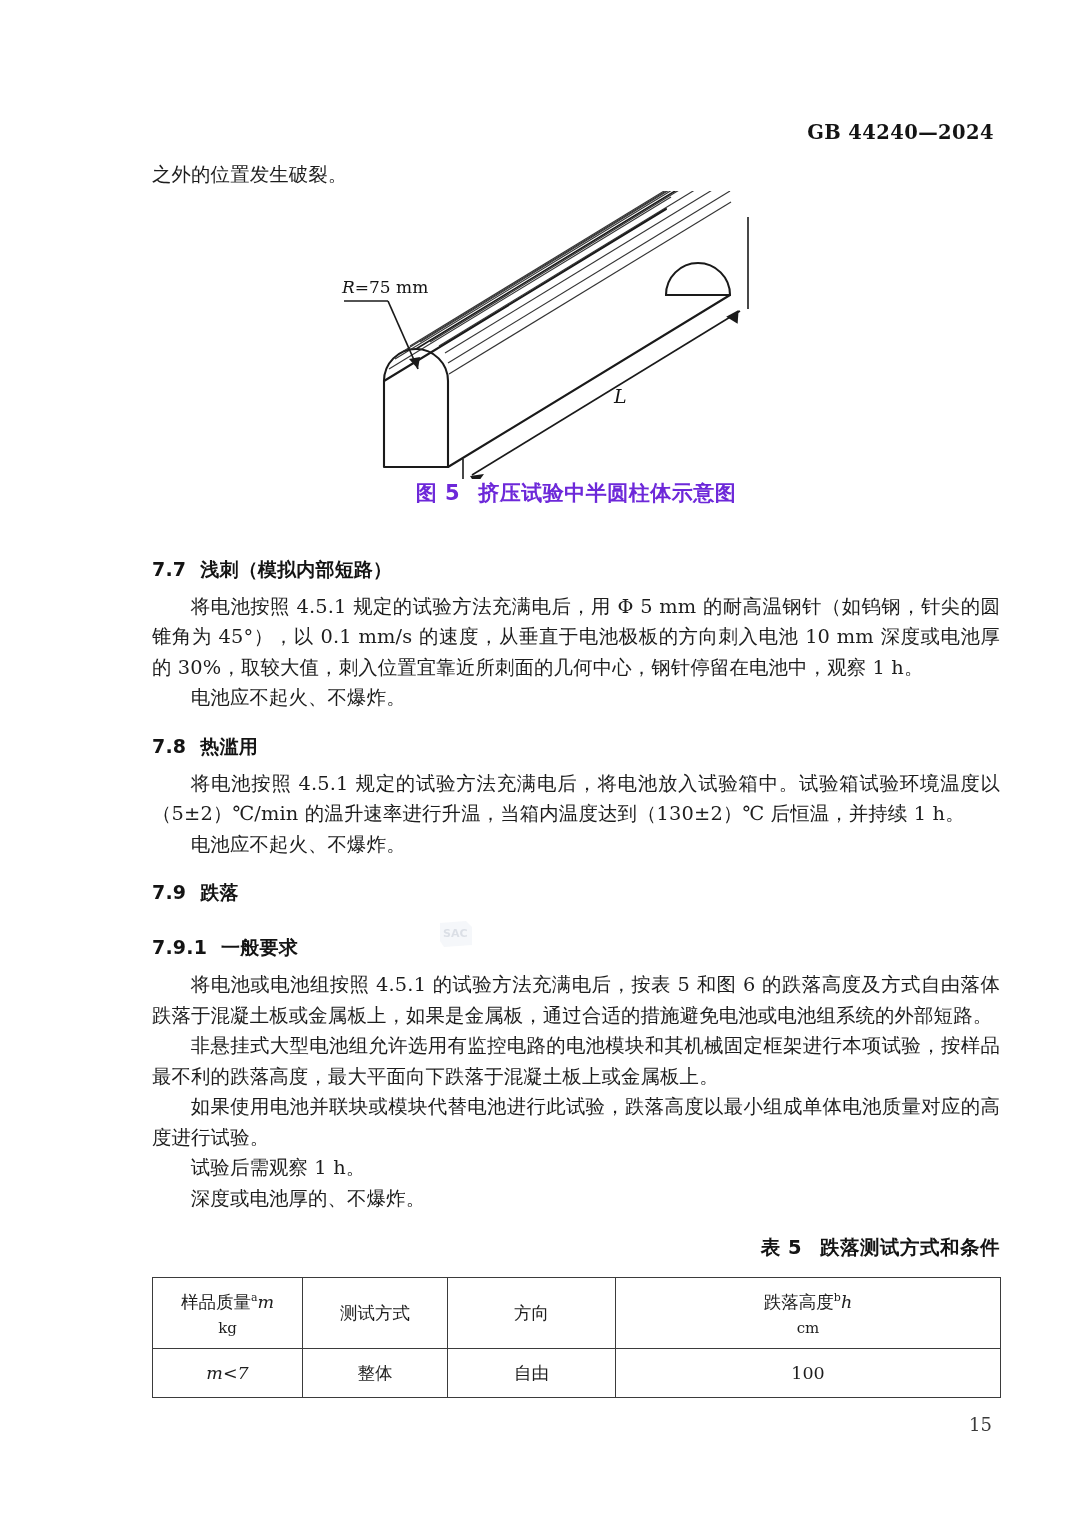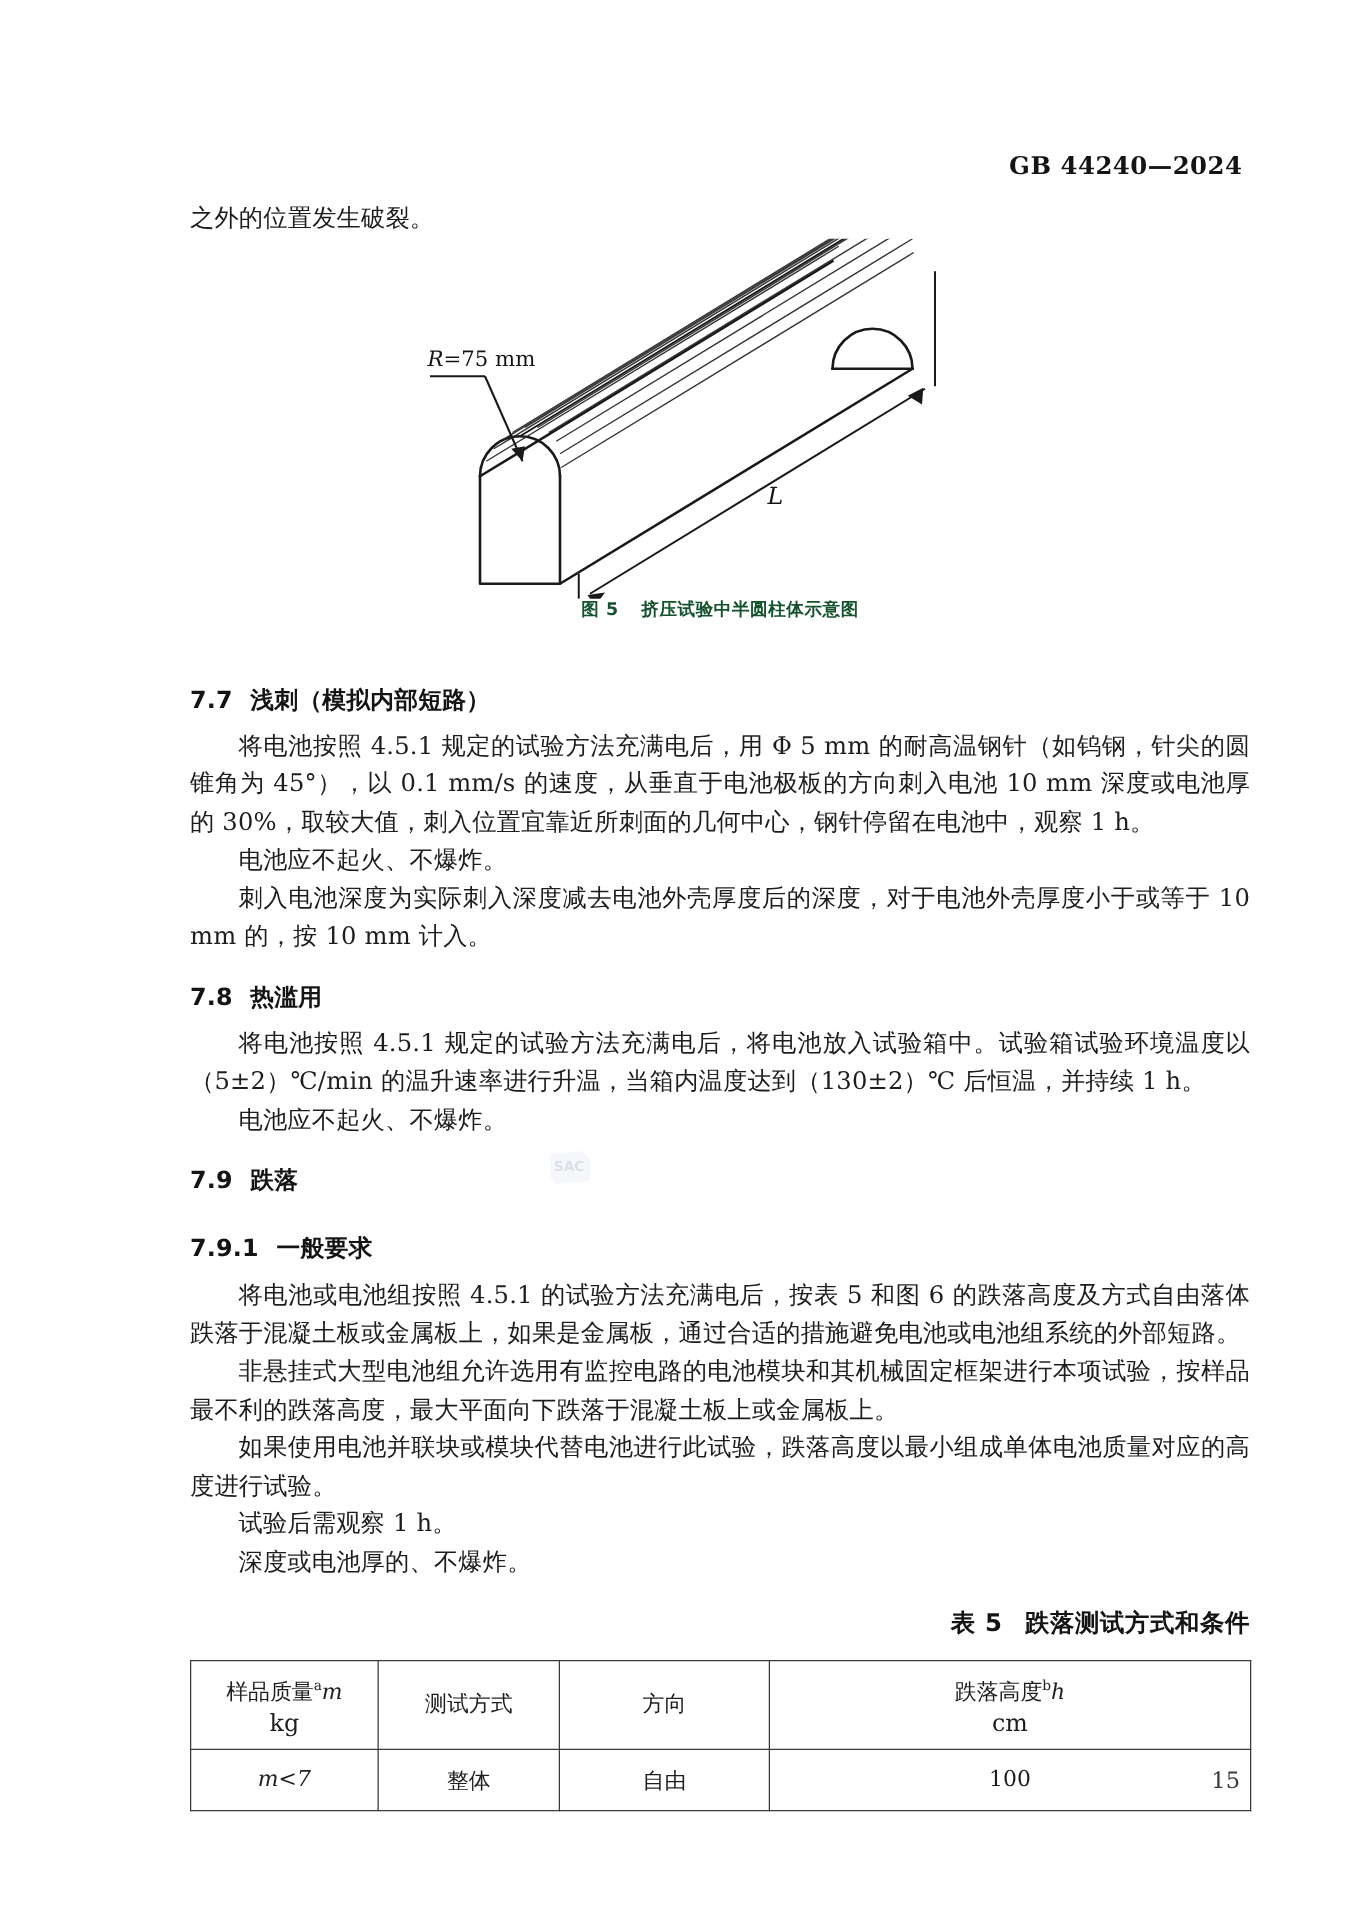--- a/index.html
+++ b/index.html
@@ -75,23 +75,23 @@
     position: relative;
     width: 848px;
     height: 288px;
   }
   .figure-wrap svg { display: block; margin: 0 auto; }
 
   .fig-caption {
     text-align: center;
     font-family: "DejaVu Sans", "Liberation Sans", sans-serif;
     font-weight: bold;
-    font-size: 14px;
+    font-size: 21px;
     letter-spacing: 0.5px;
-    color: #14532d;
+    color: #6d28d9;
   }
   .fig-caption .cap-num { margin-right: 18px; }
 
   
   .table-caption {
     text-align: right;
     font-family: "DejaVu Sans", "Liberation Sans", sans-serif;
     font-weight: bold;
     font-size: 19.5px;
     letter-spacing: 0.5px;
@@ -108,21 +108,21 @@
   table.gb-table td {
     border: 1px solid #3b3b3b;
     text-align: center;
     vertical-align: middle;
     font-size: 17.5px;
     color: #1d1d1d;
     padding: 4px 2px;
   }
   table.gb-table tr.head td { height: 62px; line-height: 26px; }
   table.gb-table tr.body td { height: 40px; }
-  .unit-line { display: block; font-size: 19px; }
+  .unit-line { display: block; font-size: 15px; }
   .sup { font-size: 11px; vertical-align: super; }
   .ital { font-style: italic; }
 
   
   .folio {
     position: absolute;
     right: 104px;
     bottom: 92px;
     font-family: "DejaVu Serif", "Liberation Serif", serif;
     font-size: 18px;
@@ -212,21 +212,20 @@
 
     <div class="spacer-lg"></div>
     <div class="spacer-md"></div>
 
     <div class="heading">
       <span class="num">7.7</span><span>浅刺（模拟内部短路）</span>
     </div>
     <div class="spacer-sm"></div>
     <p class="para indent">将电池按照 4.5.1 规定的试验方法充满电后，用 Φ 5 mm 的耐高温钢针（如钨钢，针尖的圆锥角为 45°），以 0.1 mm/s 的速度，从垂直于电池极板的方向刺入电池 10 mm 深度或电池厚的 30%，取较大值，刺入位置宜靠近所刺面的几何中心，钢针停留在电池中，观察 1 h。</p>
     <p class="para indent">电池应不起火、不爆炸。</p>
-    <p class="para indent">刺入电池深度为实际刺入深度减去电池外壳厚度后的深度，对于电池外壳厚度小于或等于 10 mm 的，按 10 mm 计入。</p>
 
     <div class="spacer-md"></div>
 
     <div class="heading">
       <span class="num">7.8</span><span>热滥用</span>
     </div>
     <div class="spacer-sm"></div>
     <p class="para indent">将电池按照 4.5.1 规定的试验方法充满电后，将电池放入试验箱中。试验箱试验环境温度以（5±2）℃/min 的温升速率进行升温，当箱内温度达到（130±2）℃ 后恒温，并持续 1 h。</p>
     <p class="para indent">电池应不起火、不爆炸。</p>
 

